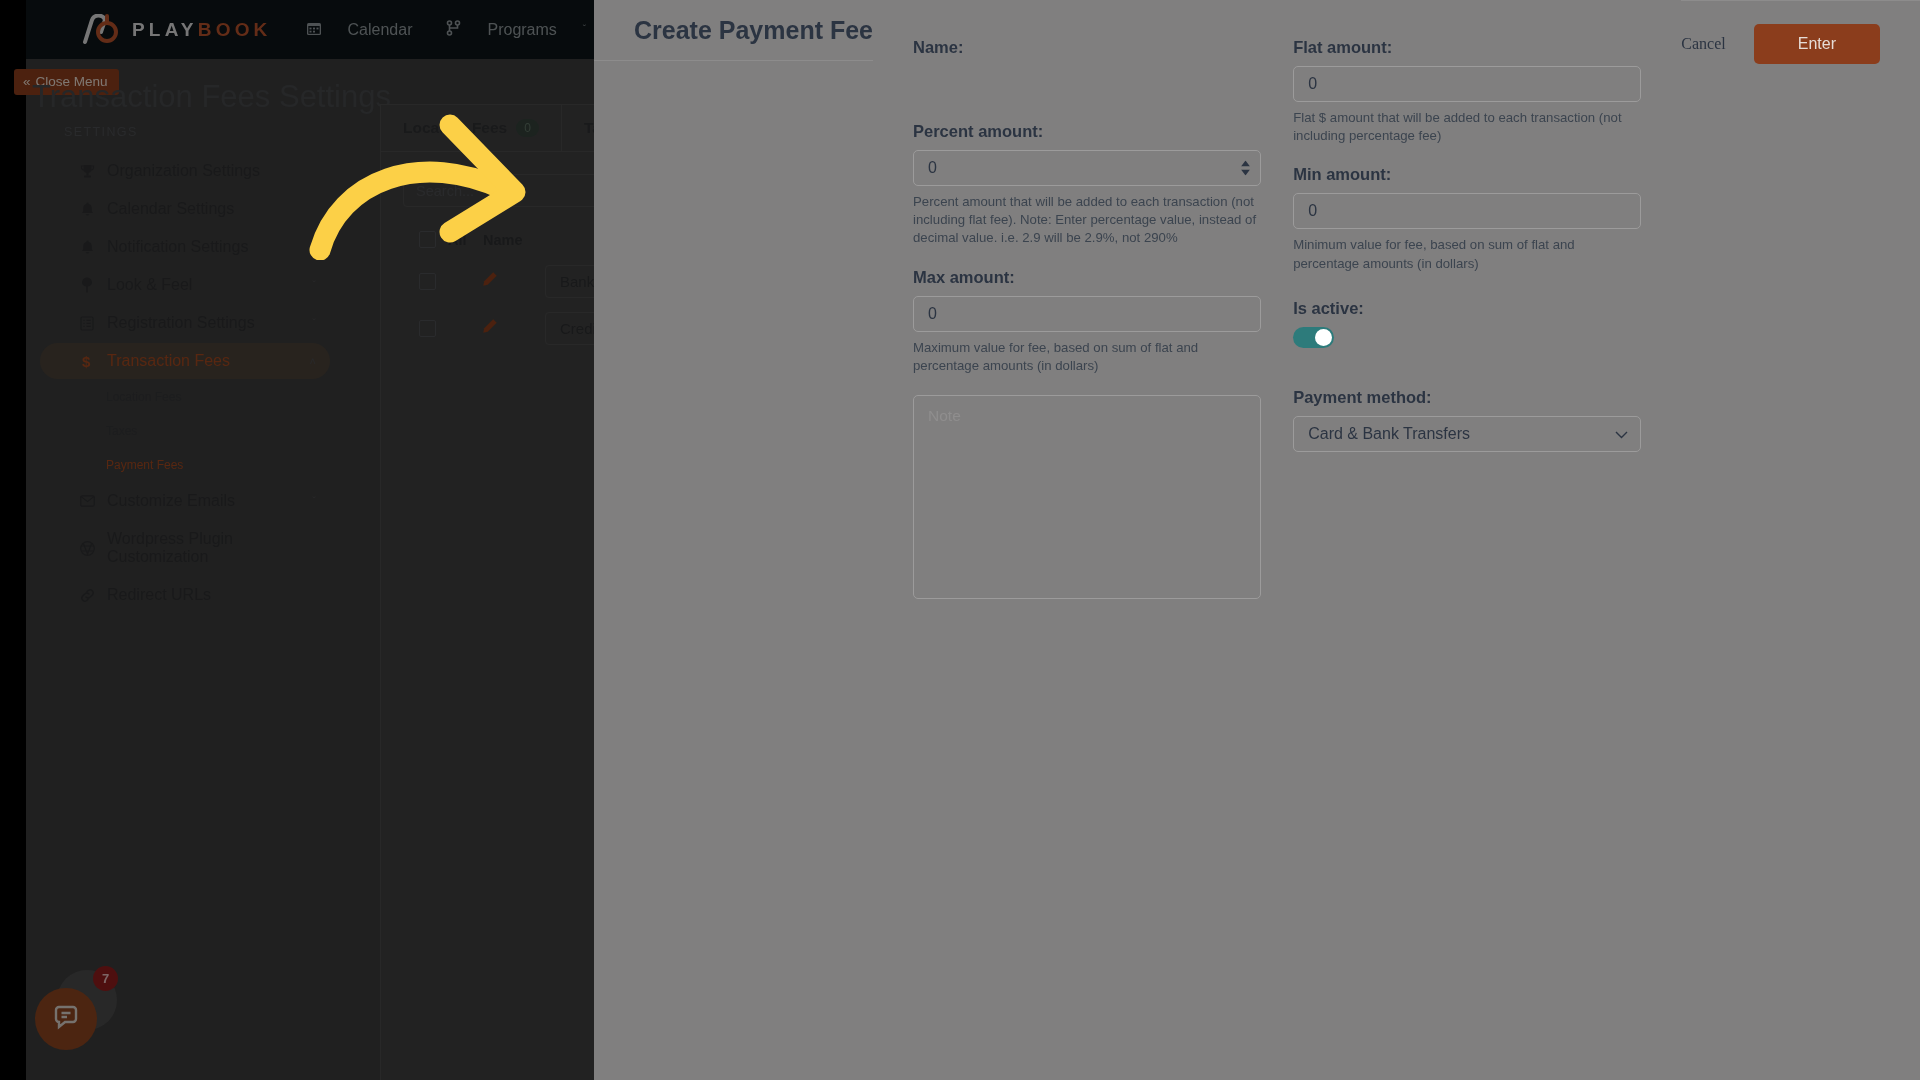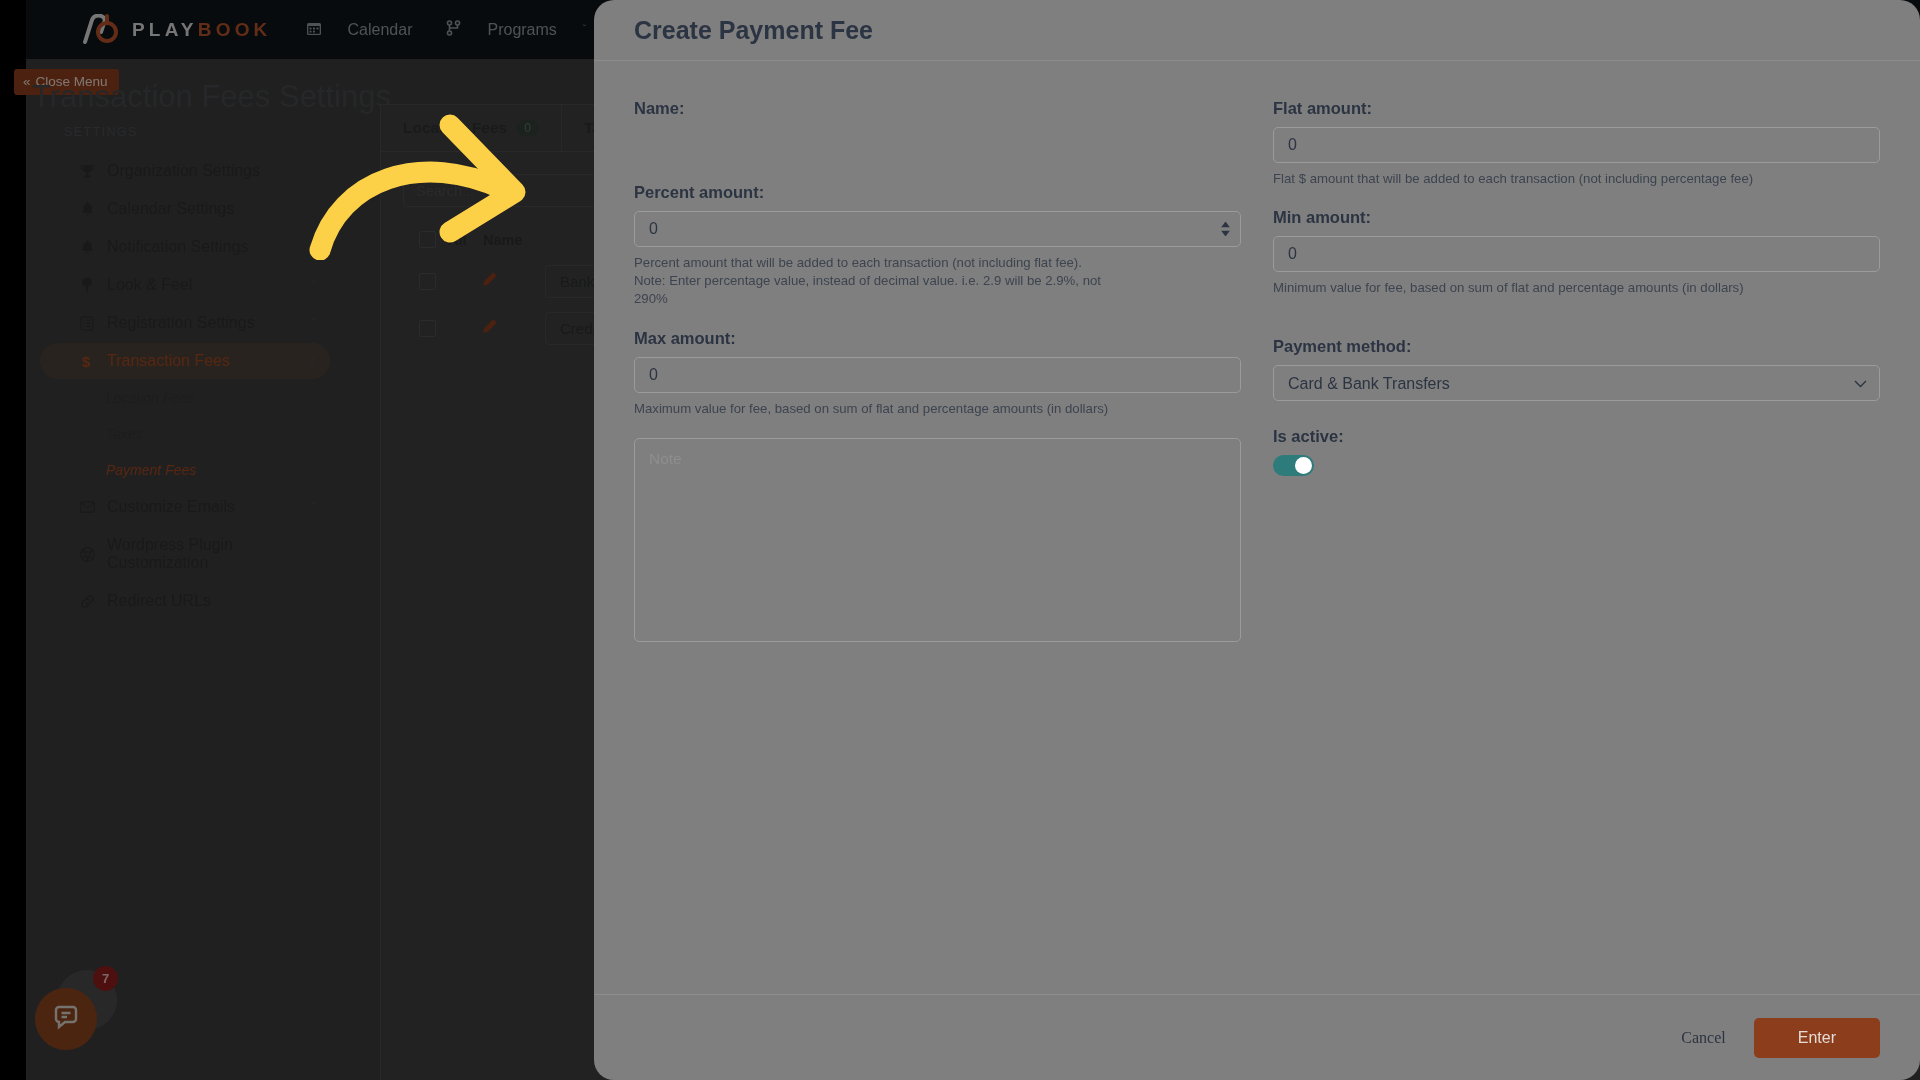--- a/index.html
+++ b/index.html
@@ -75,23 +75,22 @@
     position: relative;
   }
   .side-item .ic { width: 18px; display:flex; justify-content:center; flex:none; }
   .side-item.active {
     background: #4a4138; color: #a0471f;
   }
   .side-item .chev {
     position: absolute; right: 14px; font-size: 11px; color: #4a4b4e;
   }
   .side-sub {
-    padding: 9px 12px 9px 66px; font-size: 14px; color: #343538;
+    padding: 9px 12px 9px 66px; font-size: 12px; color: #343538;
     margin: 0 16px 2px 14px;
-    font-style: italic;
   }
   .side-sub.active { color: #a0471f; }
 
   
   .content-card {
     position: absolute; left: 380px; top: 104px; width: 760px; bottom: 0;
     background: #3f3f3f;
     border: 1px solid #4a4a4a;
     border-bottom: none;
   }
@@ -157,21 +156,21 @@
   
   .dim {
     position: absolute; inset: 0;
     background: rgba(0,0,0,0.45);
   }
 
   
   .modal {
     position: absolute; left: 594px; top: 0; right: 0; bottom: 0;
     background: #807f7f;
-    display: flex; flex-direction: column; border-radius: 20px;
+    display: flex; 
   }
   .modal-head {
     height: 61px; flex: none;
     display: flex; align-items: center;
     padding-left: 40px;
     border-bottom: 1px solid #8d8c8c;
   }
   .modal-title {
     font-size: 25px; color: #2b3442; font-weight: 600;
   }
@@ -584,41 +583,41 @@
           <input class="finput" type="text" value="0" style="">
           <div class="fhelp">Flat $ amount that will be added to each transaction (not including percentage fee)</div>
         </div>
 
         <div class="field">
           <label class="flabel">Min amount:</label>
           <input class="finput" type="text" value="0" style="">
           <div class="fhelp">Minimum value for fee, based on sum of flat and percentage amounts (in dollars)</div>
         </div>
 
+        <div class="field" style="margin-top:26px;">
+          <label class="flabel">Is active:</label>
+          <div class="toggle">
+            <div class="knob"></div>
+          </div>
+        </div>
+
         <div class="field" style="margin-top:40px;">
           <label class="flabel">Payment method:</label>
           <div class="select-wrap">
             <select class="fselect">
               <option>Card &amp; Bank Transfers</option>
             </select>
             <span class="select-chev">
               <svg width="13" height="8" viewBox="0 0 13 8" fill="none" stroke="#2b3442" stroke-width="1.4">
                   <path d="M1 1l5.5 5.5L12 1"></path>
                 </svg>
             </span>
           </div>
         </div>
 
-        <div class="field" style="margin-top:26px;">
-          <label class="flabel">Is active:</label>
-          <div class="toggle">
-            <div class="knob"></div>
-          </div>
-        </div>
-
       </div>
     </div>
 
     <div class="modal-foot">
       <button class="btn-cancel">Cancel</button>
       <button class="btn-save">Enter</button>
     </div>
   </div>
 
   <svg class="arrow-svg" width="260" height="180" viewBox="0 0 260 180">

